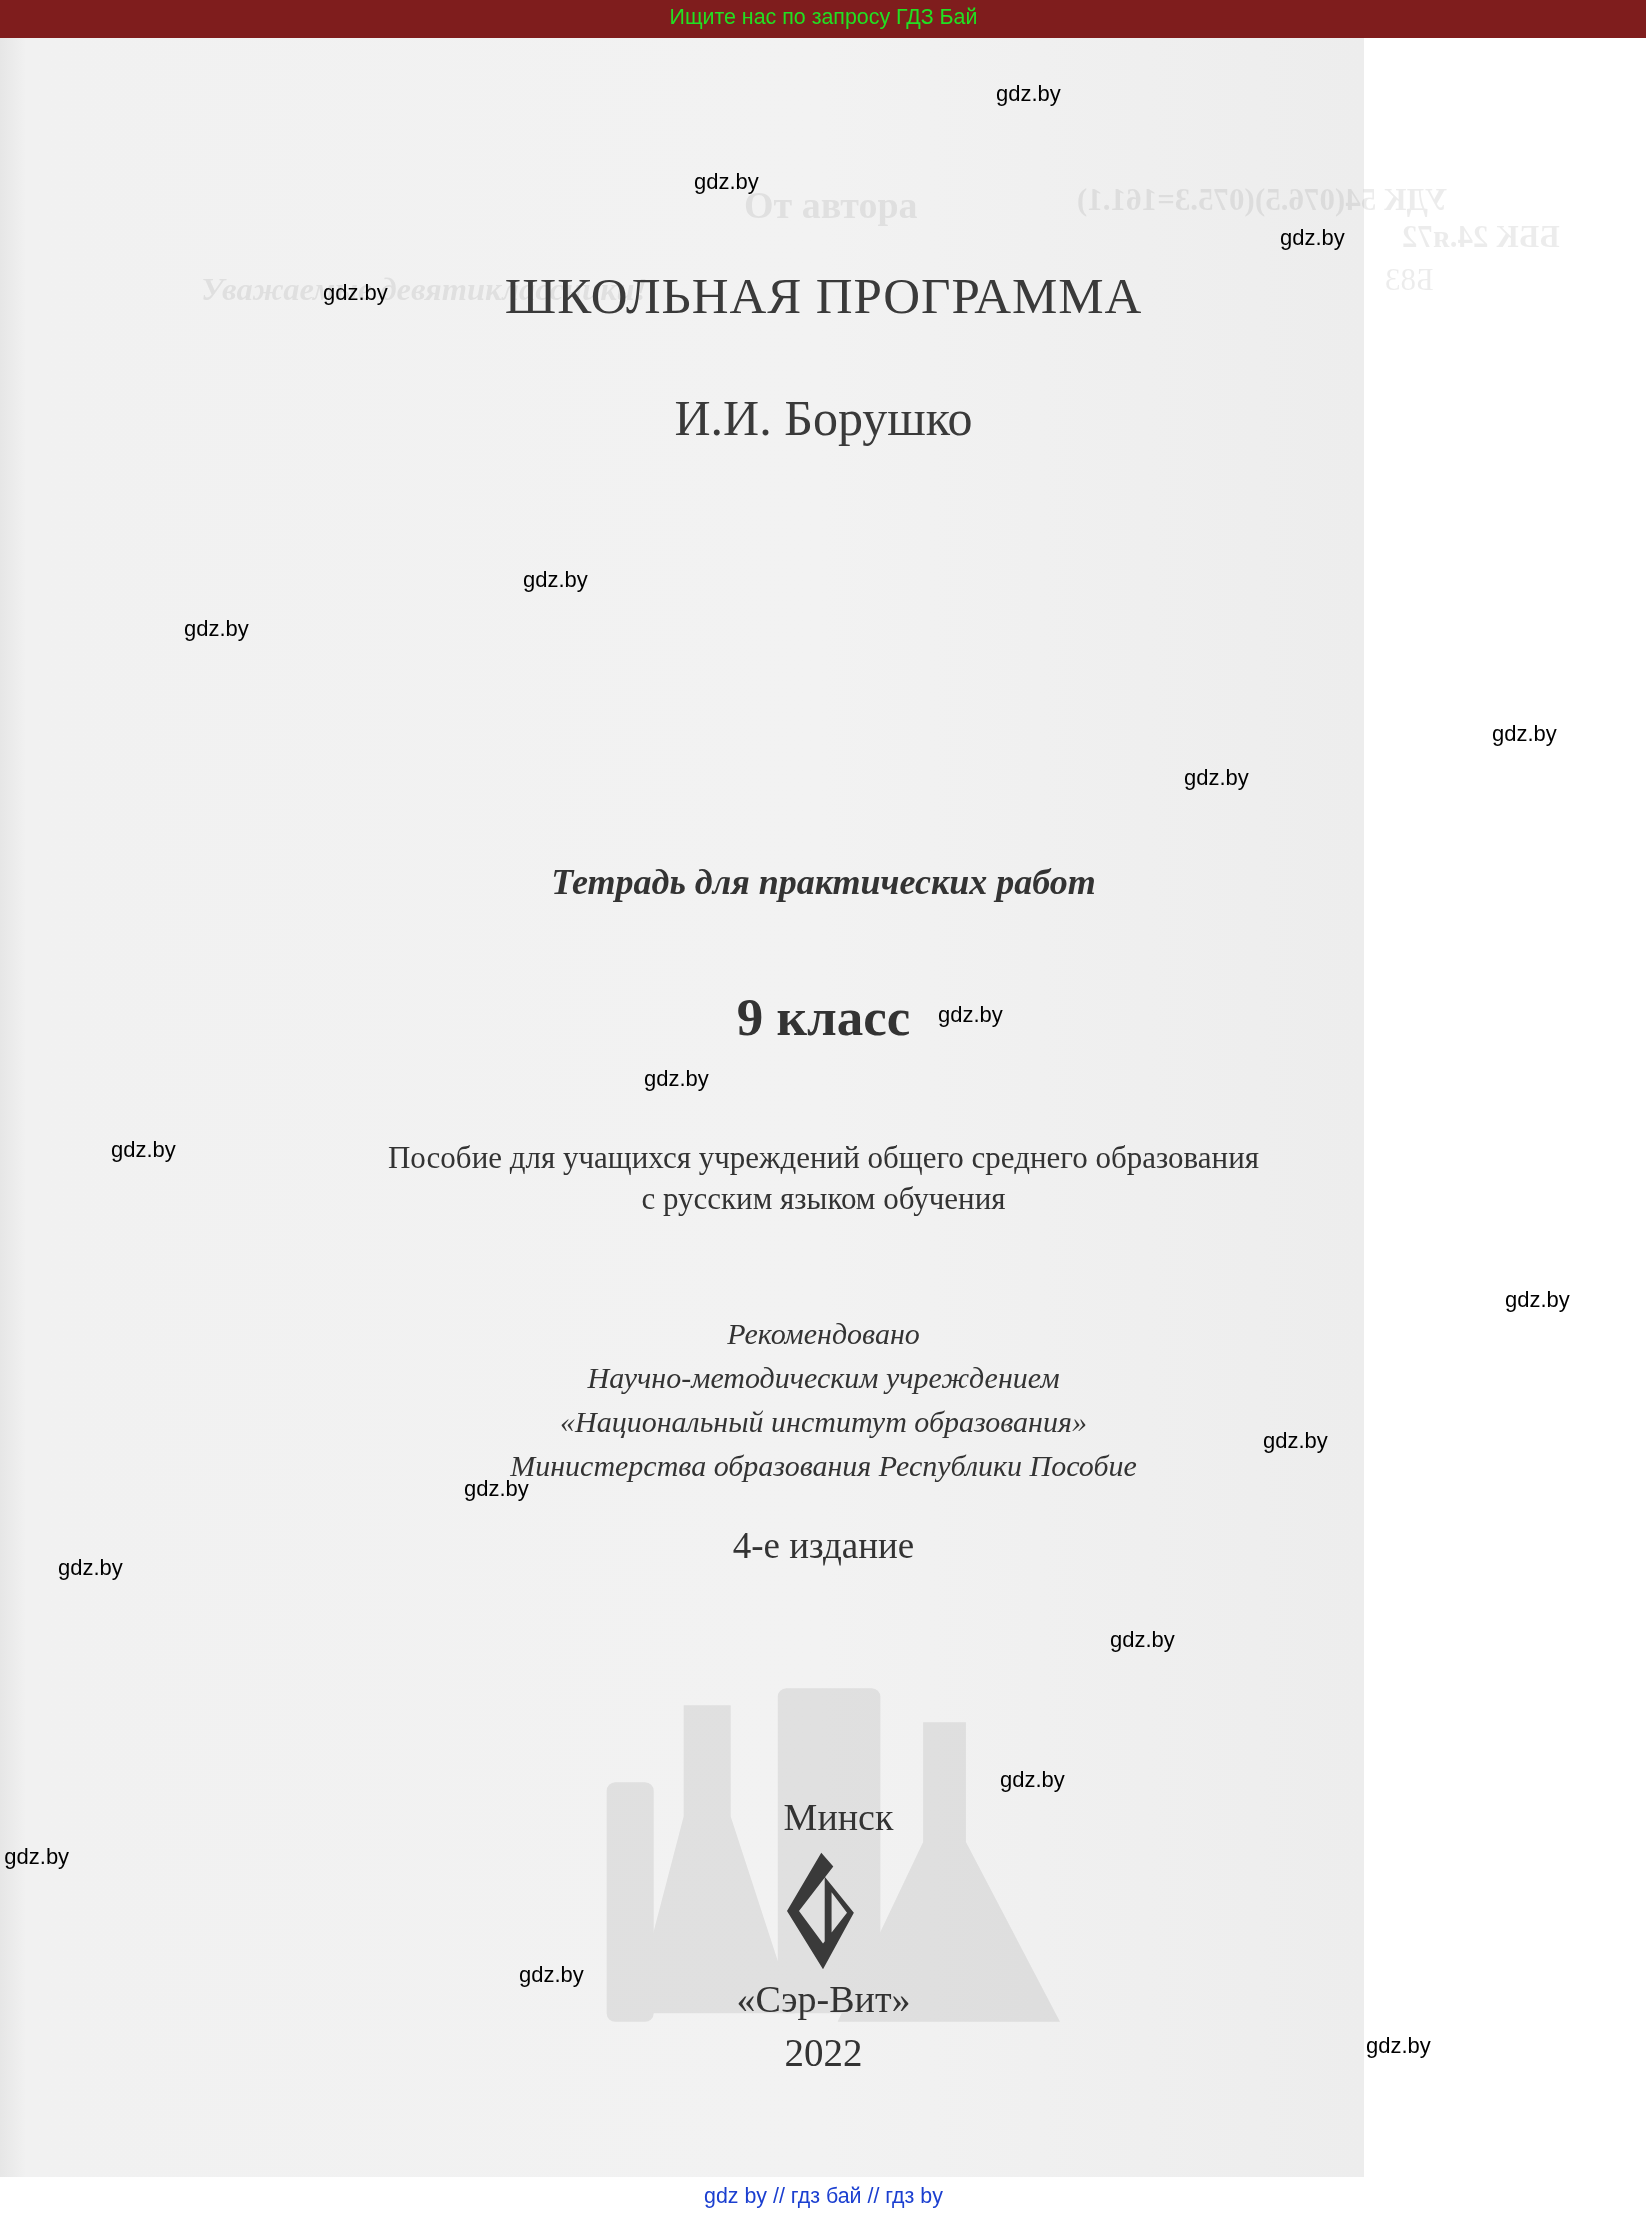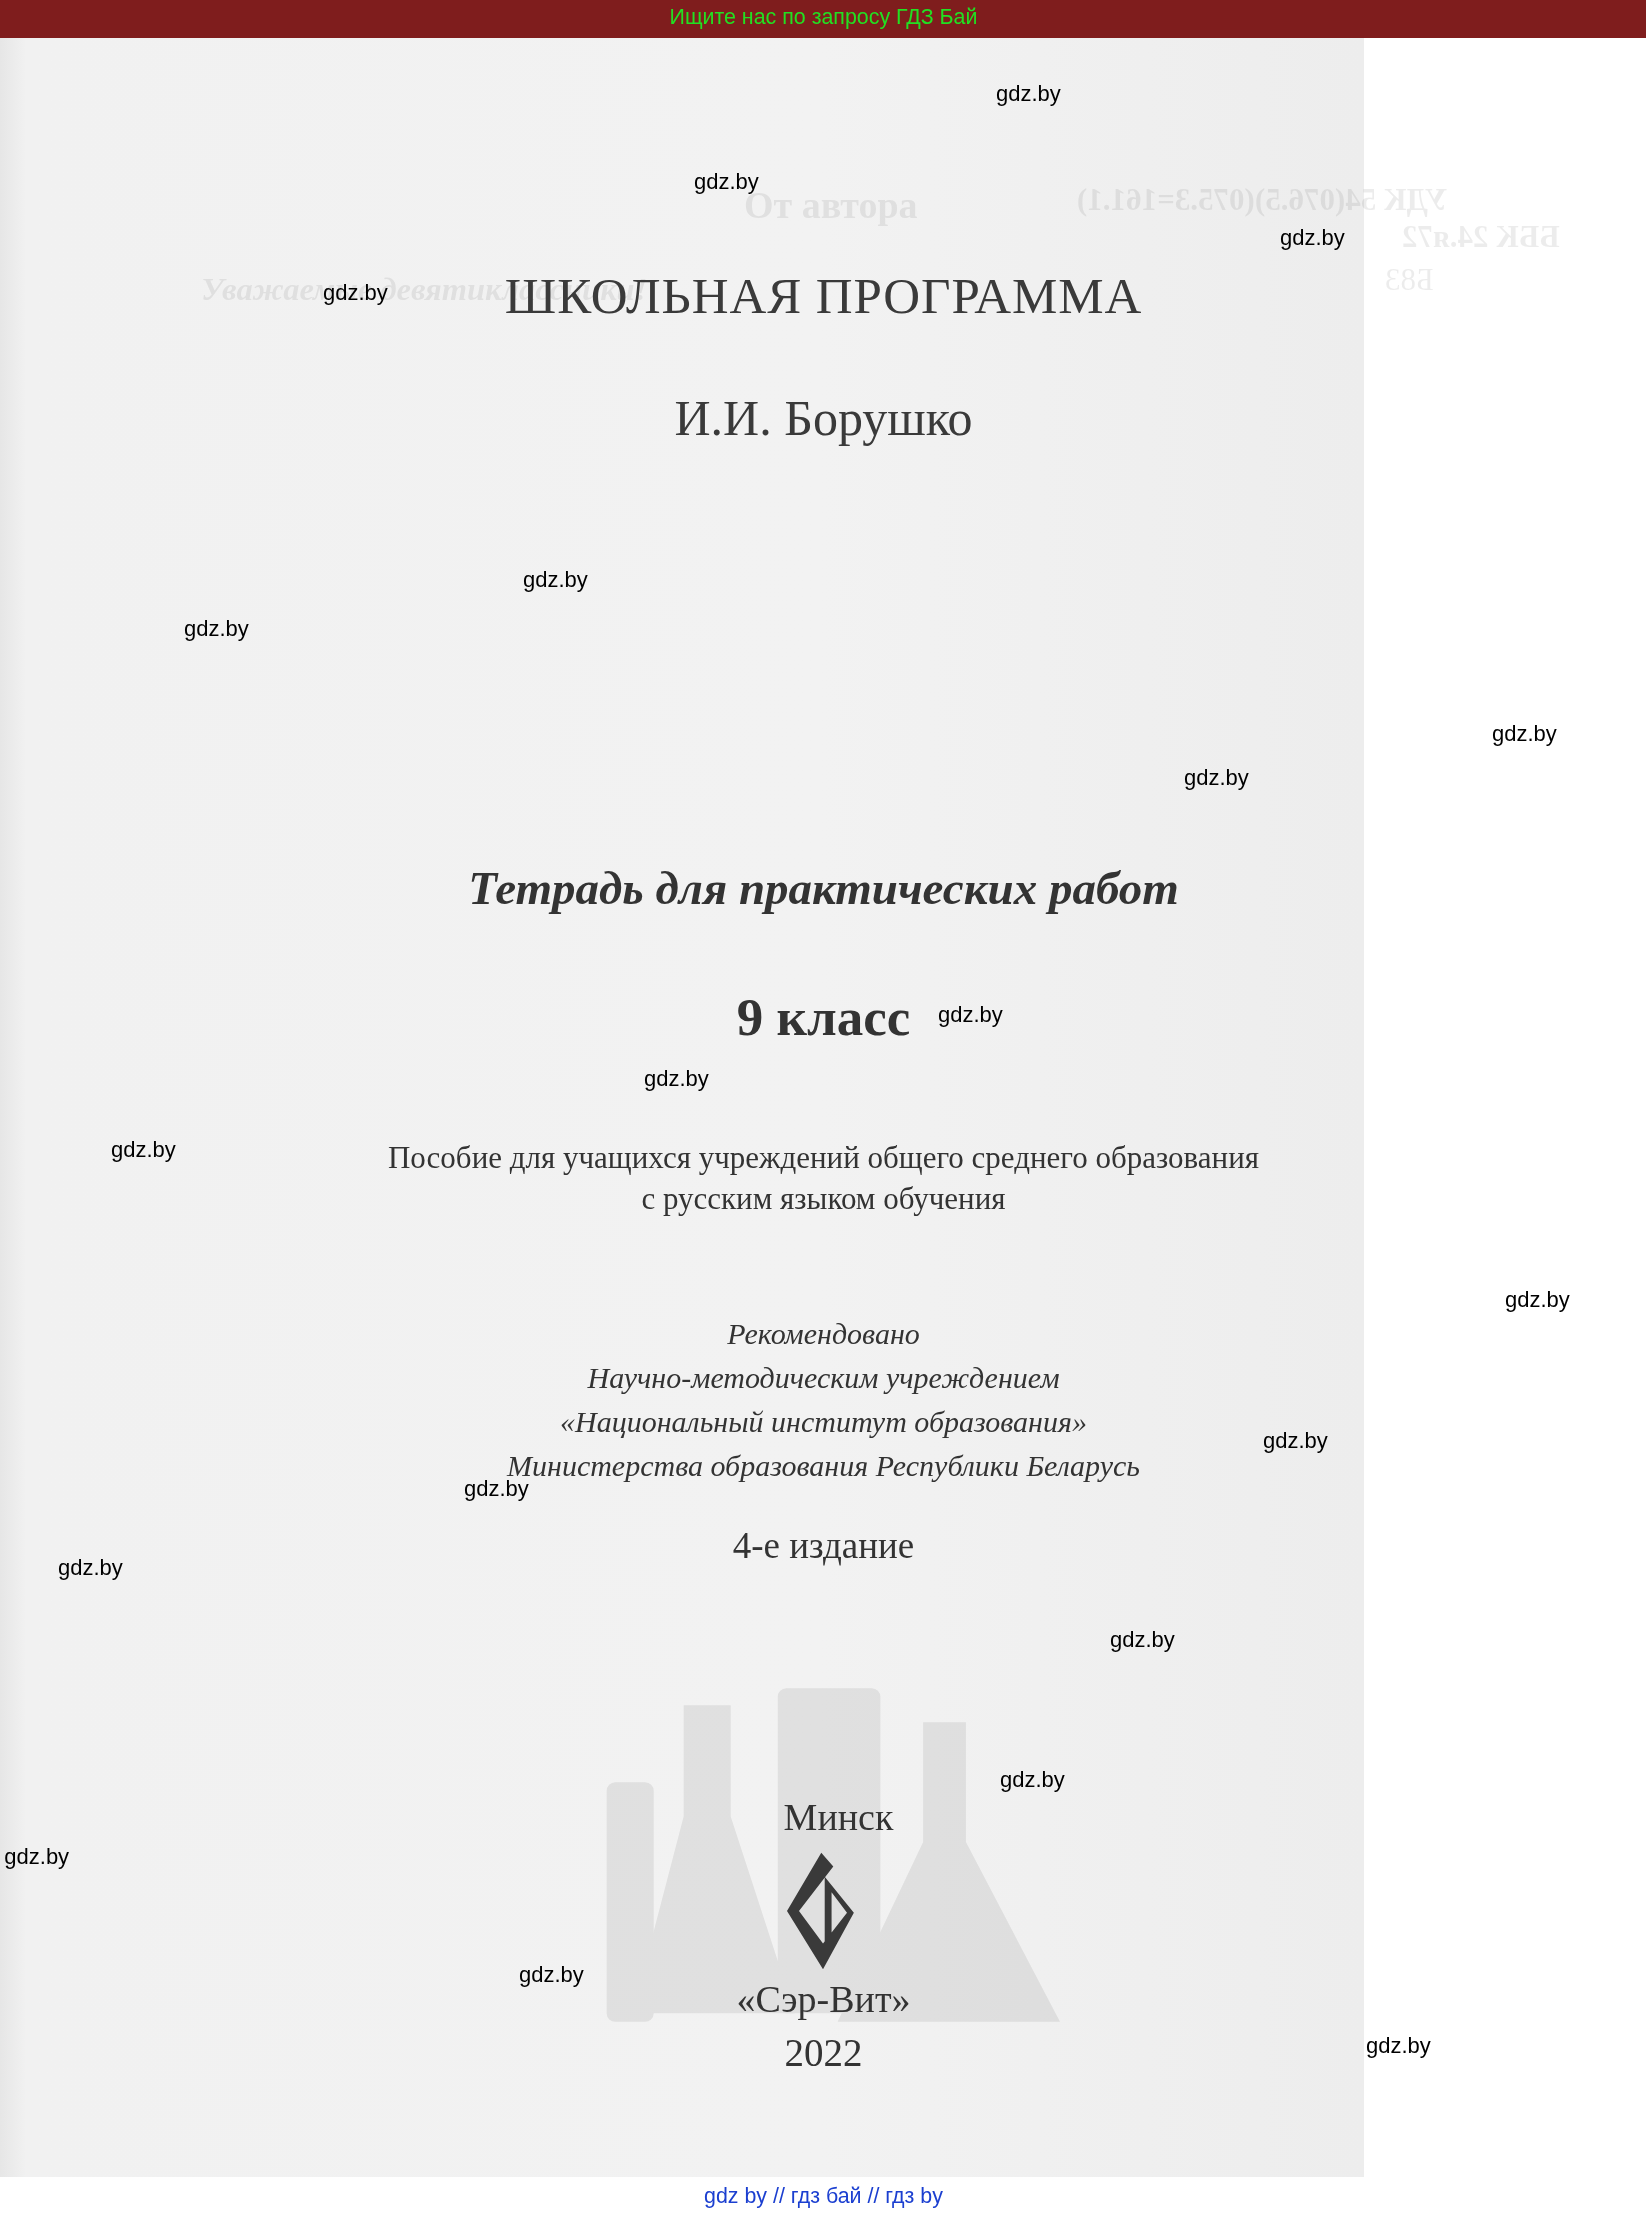--- a/index.html
+++ b/index.html
@@ -7,21 +7,21 @@
   .top-banner { position:absolute; left:0; top:0; width:1647px; height:38px; background:#7f1d1d; text-align:center; }
   .top-banner span { font-family:"Liberation Sans", sans-serif; font-size:21.4px; color:#22e022; line-height:34px; }
   .page { position:absolute; left:0; top:38px; width:1364px; height:2139px; background:linear-gradient(90deg,#e6e6e6 0px,#f1f1f1 26px,#f2f2f2 60%,#ededed 100%); }
   .ghost { position:absolute; color:#000; opacity:0.07; font-family:"Liberation Serif", serif; white-space:nowrap; }
   .bottom-banner { position:absolute; left:0; top:2177px; width:1647px; height:39px; background:#ffffff; text-align:center; }
   .bottom-banner span { font-family:"Liberation Sans", sans-serif; font-size:21.4px; color:#1b3fd0; line-height:39px; }
   .center { position:absolute; left:0; width:1647px; text-align:center; color:#333; }
   .series { top:229px; font-size:51px; letter-spacing:0.9px; color:#3a3a3a; }
   .author { top:351px; font-size:50px; color:#3a3a3a; }
   .title { top:697px; font-size:67px; font-weight:bold; color:#333; letter-spacing:0.9px; }
-  .subtitle { top:823px; font-size:47px; font-weight:bold; font-style:italic; color:#333; }
+  .subtitle { top:823px; font-size:36px; font-weight:bold; font-style:italic; color:#333; }
   .grade { top:949px; font-size:53px; font-weight:bold; color:#333; }
   .desc { top:1099px; font-size:31px; color:#333; line-height:41px; }
   .rec { top:1274px; font-size:30px; font-style:italic; color:#333; line-height:44px; }
   .edition { top:1486px; font-size:37px; color:#333; }
   .city { top:1757px; font-size:38px; color:#333;padding-left:15px; }
   .publisher { top:1939px; font-size:38px; color:#333; }
   .year { top:1992px; font-size:39px; color:#333; }
   .logo { position:absolute; left:780px; top:1813px; width:86px; height:120px; }
   .flasks { position:absolute; left:581px; top:1633px; width:556px; height:385px; opacity:0.07; }
   .wm { position:absolute; font-family:"Liberation Sans", sans-serif; font-size:22px; color:#000; white-space:nowrap; }
@@ -53,21 +53,21 @@
   <div class="center subtitle">Тетрадь для практических работ</div>
   <div class="center grade">9 класс</div>
   <div class="center desc">
     <div>Пособие для учащихся учреждений общего среднего образования</div>
     <div>с русским языком обучения</div>
   </div>
   <div class="center rec">
     <div>Рекомендовано</div>
     <div>Научно-методическим учреждением</div>
     <div>«Национальный институт образования»</div>
-    <div>Министерства образования Республики Беларусь</div>
+    <div>Министерства образования Республики Пособие</div>
   </div>
   <div class="center edition">4-е издание</div>
   <div class="center city">Минск</div>
 
   <svg class="logo" viewBox="0 0 100 140">
     <polygon points="48,2 62,18 22,70 50,108 78,72 60,48 60,110 52,110 52,30 86,72 50,138 8,70" fill="#3a3a3a"></polygon>
   </svg>
 
   <div class="center publisher">«Сэр-Вит»</div>
   <div class="center year">2022</div>

